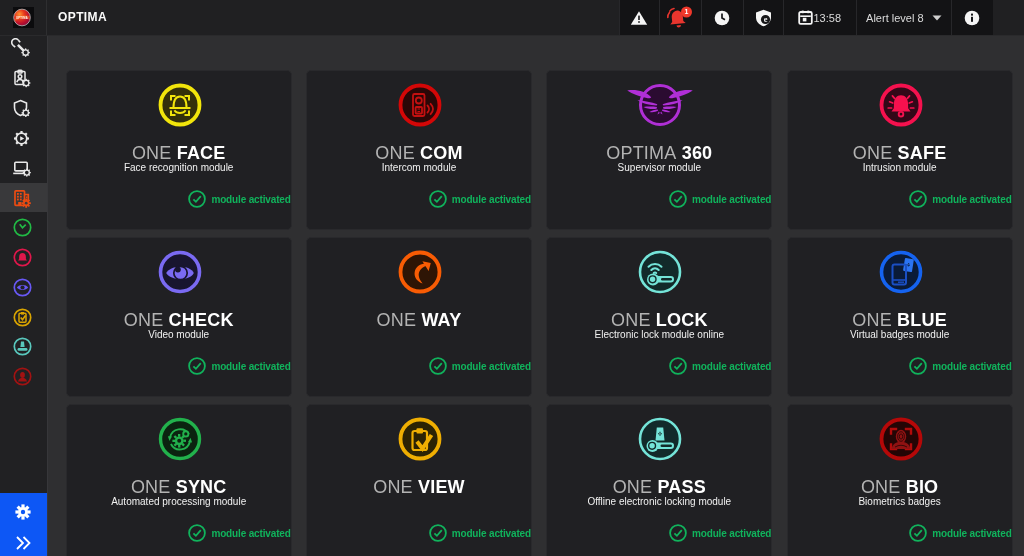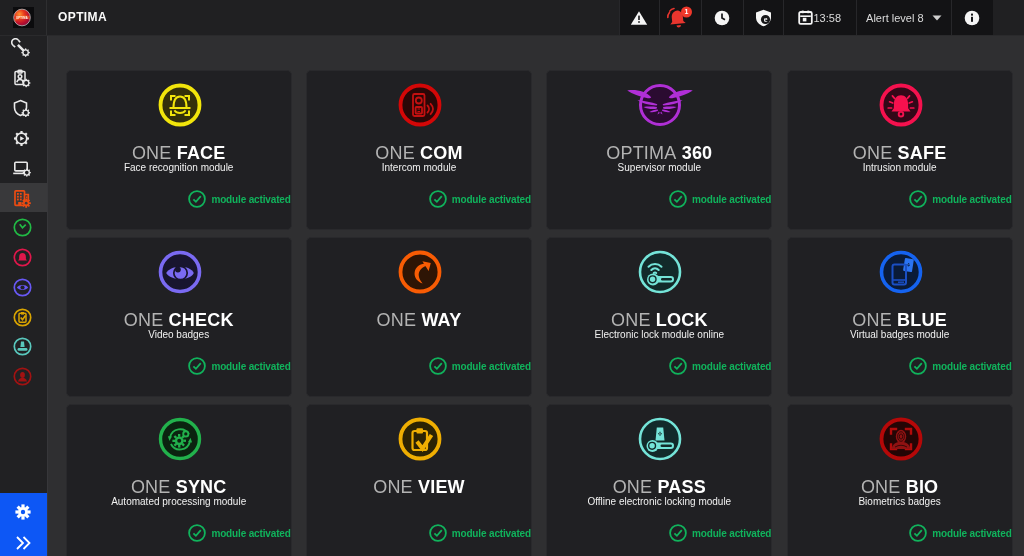--- a/index.html
+++ b/index.html
@@ -389,21 +389,21 @@
       </div>
 </div>
 <div class="card" style="left:17.7px;top:200.7px">
   <div class="cicon" style="left:91px;width:44px"><svg width="44" height="44" viewBox="0 0 44 44">
 <circle cx="22" cy="22" r="19.5" fill="#18152f" stroke="#7a6af2" stroke-width="3.6"></circle>
 <path d="M8.2,23 C13,14.8 32,14.8 35.8,23 C32,31.2 13,31.2 8.2,23 Z" fill="#7a6af2"></path>
 <circle cx="22.5" cy="23" r="6.7" fill="#7a6af2" stroke="#18152f" stroke-width="1.7"></circle>
 <circle cx="19.9" cy="19.6" r="2.9" fill="#18152f"></circle>
 </svg></div>
   <div class="ctitle">ONE&nbsp;<b>CHECK</b></div>
-  <div class="csub">Video badges</div>
+  <div class="csub">Video module</div>
   <div class="cact">
         <svg width="18" height="18" viewBox="0 0 18 18">
 <circle cx="9" cy="9" r="7.9" fill="none" stroke="#10b35c" stroke-width="1.8"></circle>
 <path d="M5.4,9.3 L7.9,11.8 L12.8,6.2" fill="none" stroke="#10b35c" stroke-width="1.8"></path>
 </svg>
         <span>module activated</span>
       </div>
 </div>
 <div class="card" style="left:258.0px;top:200.7px">
   <div class="cicon" style="left:91px;width:44px"><svg width="44" height="44" viewBox="0 0 44 44">

